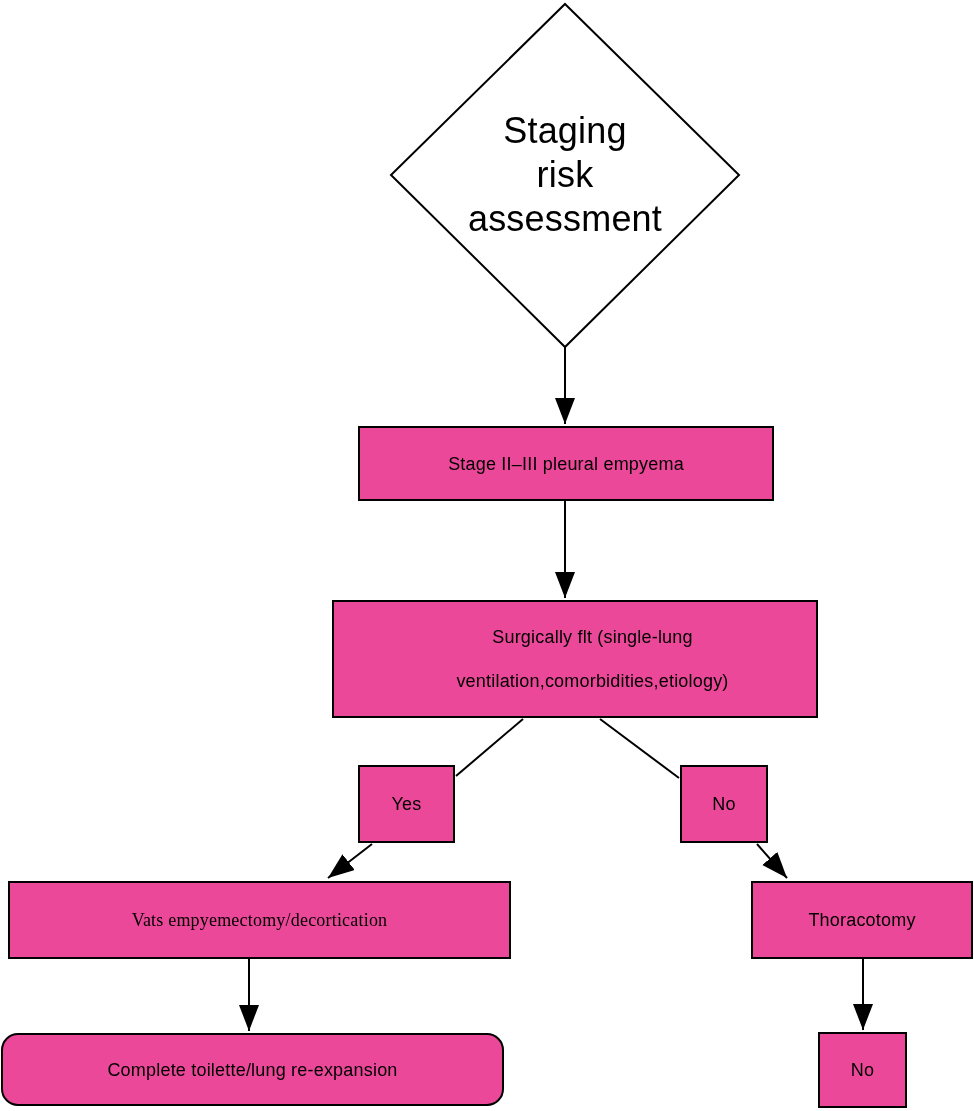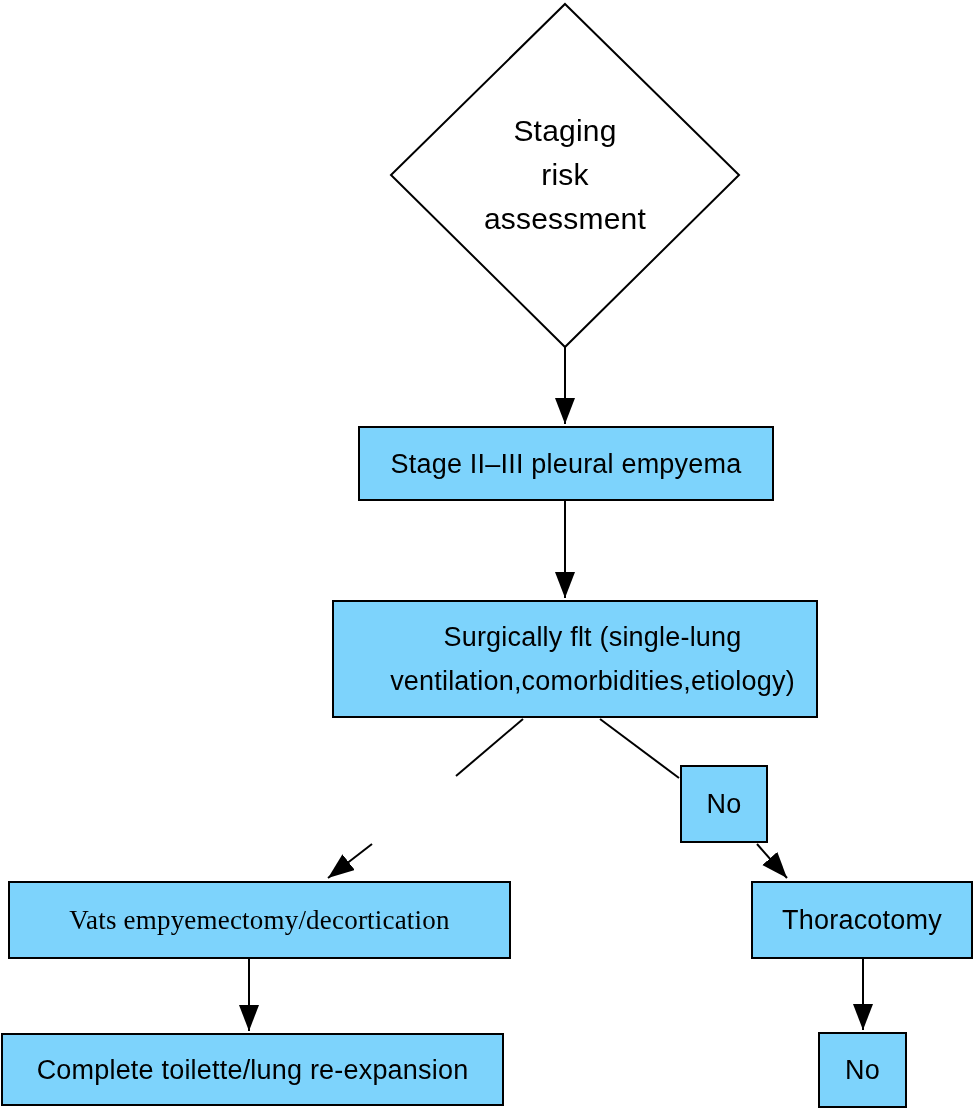--- a/index.html
+++ b/index.html
@@ -20,50 +20,50 @@
     position: absolute;
     left: 0;
     top: 0;
     width: 974px;
     height: 1111px;
   }
   .node {
     position: absolute;
     box-sizing: border-box;
     border: 2px solid #000000;
-    background: #7dd3fc;
+    background: #ec4899;
     display: flex;
     align-items: center;
     justify-content: center;
     text-align: center;
-    font-size: 27px;
+    font-size: 18px;
     line-height: 44px;
     white-space: pre-line;
     letter-spacing: 0.2px;
   }
   .floating-label {
     position: absolute;
     display: flex;
     align-items: center;
     justify-content: center;
     text-align: center;
-    font-size: 30px;
+    font-size: 36px;
     line-height: 44px;
     white-space: pre-line;
     letter-spacing: 0.2px;
   }
   
   #label-staging      { left: 415px; top: 109px;  width: 300px; height: 132px; }
   #node-stage         { left: 358px; top: 426px;  width: 416px; height: 75px;  }
   #node-fit           { left: 332px; top: 600px;  width: 486px; height: 118px; padding-left: 35px; }
   #node-yes           { left: 358px; top: 765px;  width: 97px;  height: 78px;  }
   #node-no            { left: 680px; top: 765px;  width: 88px;  height: 78px;  }
   #node-vats          { left: 8px;   top: 881px;  width: 503px; height: 78px; font-family: Liberation Serif, serif;  }
   #node-thoracotomy   { left: 751px; top: 881px;  width: 222px; height: 78px;  }
-  #node-complete      { left: 1px;   top: 1033px; width: 503px; height: 73px;  }
+  #node-complete      { left: 1px;   top: 1033px; width: 503px; height: 73px; border-radius: 17px;  }
   #node-no-final      { left: 818px; top: 1032px; width: 89px;  height: 76px;  }
 </style>
 </head>
 <body>
 
 <div id="canvas">
 
   <svg class="connectors" viewBox="0 0 974 1111" aria-hidden="true">
     <defs>
       <marker id="arrowhead" markerUnits="userSpaceOnUse" markerWidth="28" markerHeight="22" refX="26" refY="10" orient="auto">
@@ -92,20 +92,21 @@
 
   <div id="label-staging" class="floating-label">Staging
 risk
 assessment</div>
 
   <div id="node-stage" class="node">Stage II–III pleural empyema</div>
 
   <div id="node-fit" class="node">Surgically flt (single-lung
 ventilation,comorbidities,etiology)</div>
 
+  <div id="node-yes" class="node">Yes</div>
 
   <div id="node-no" class="node">No</div>
 
   <div id="node-vats" class="node">Vats empyemectomy/decortication</div>
 
   <div id="node-thoracotomy" class="node">Thoracotomy</div>
 
   <div id="node-complete" class="node">Complete toilette/lung re-expansion</div>
 
   <div id="node-no-final" class="node">No</div>

